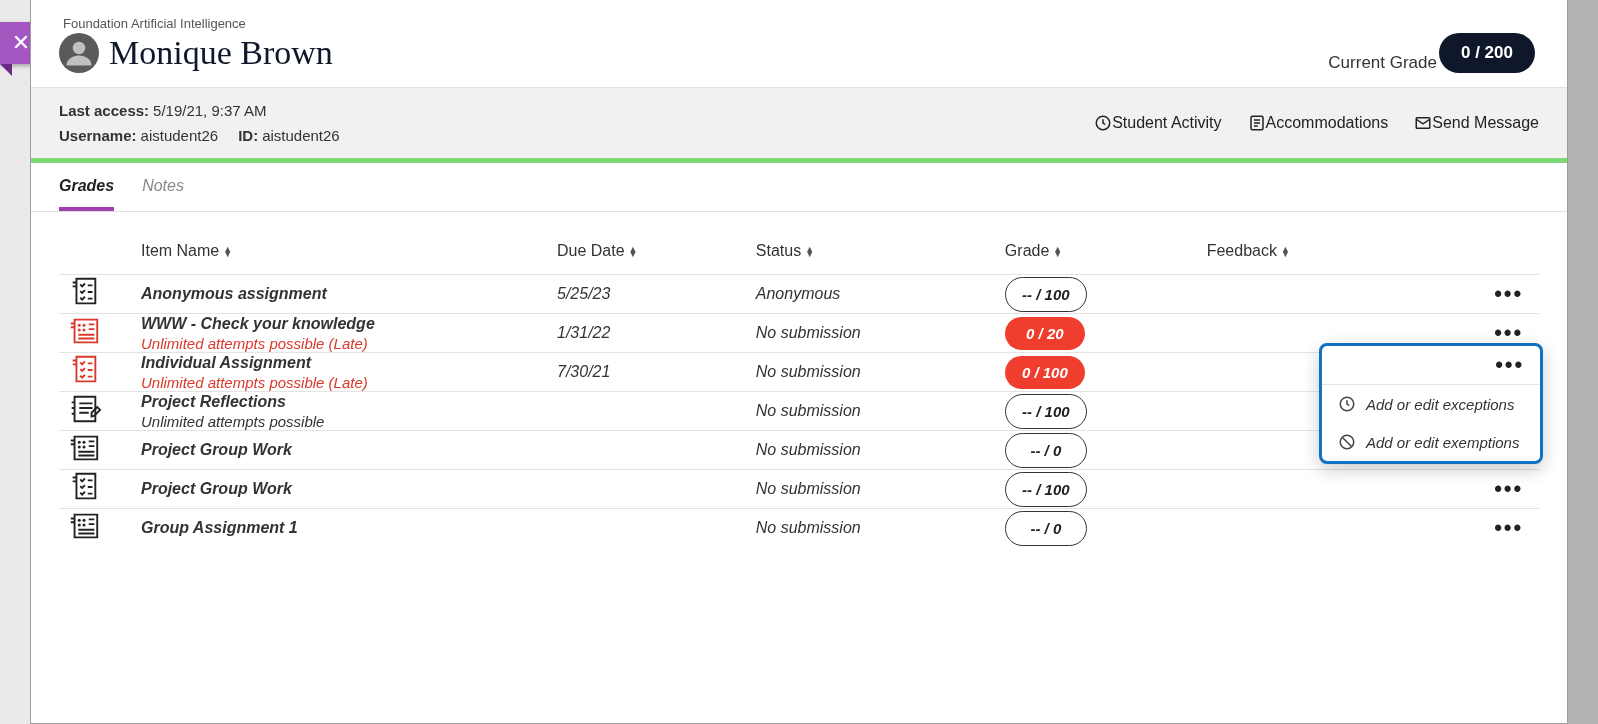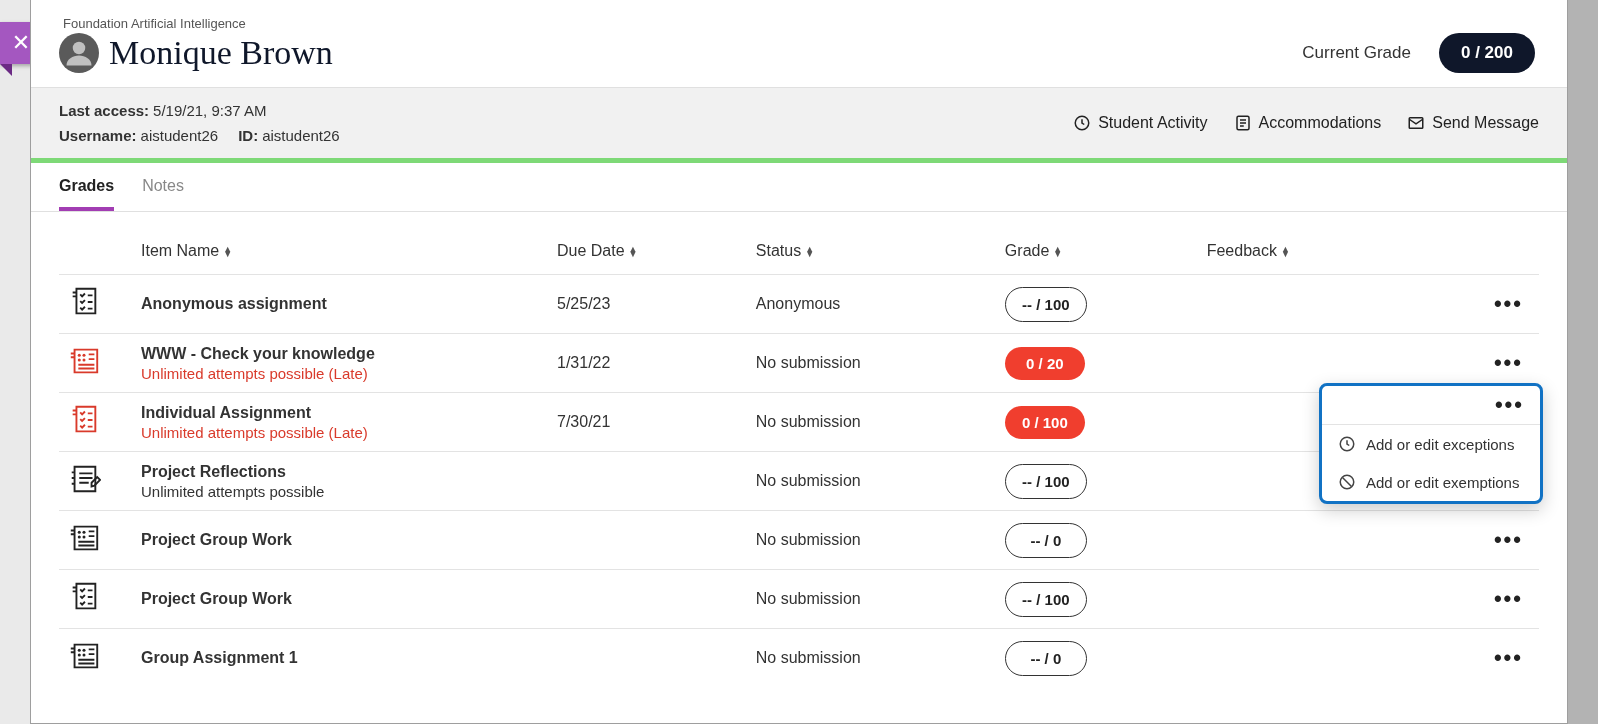--- a/index.html
+++ b/index.html
@@ -8,43 +8,43 @@
   .close-tab{position:absolute;left:0;top:22px;width:42px;height:42px;background:#a457c0;color:#fff;display:flex;align-items:center;justify-content:center;font-size:22px;cursor:pointer;box-shadow:0 2px 4px rgba(0,0,0,.3);}
   .close-tab::after{content:"";position:absolute;left:0;bottom:-12px;border-top:12px solid #6b2a84;border-left:12px solid transparent;}
   .panel{position:absolute;left:30px;right:30px;top:0;bottom:0;background:#fff;border:1px solid #9e9e9e;border-top:none;}
   .hdr{padding:10px 28px 0 28px;}
   .course{font-size:13px;color:#555;margin:6px 0 2px 4px;}
   .title-row{display:flex;align-items:center;justify-content:space-between;padding-right:4px;}
   .title-left{display:flex;align-items:center;gap:10px;}
   .avatar{width:40px;height:40px;border-radius:50%;background:#5a5a5a;display:flex;align-items:center;justify-content:center;}
   .avatar svg{width:30px;height:30px;fill:#c0c0c0;}
   .student-name{font-family:Georgia,"Times New Roman",serif;font-size:34px;color:#0f172a;}
-  .grade-right{display:flex;align-items:center;gap:28px;}
+  .grade-right{display:flex;align-items:flex-end;gap:2px;}
   .cg-label{font-size:17px;color:#333;font-weight:500;}
   .pill{display:inline-flex;align-items:center;justify-content:center;border-radius:999px;font-weight:700;}
   .pill-red-lg{background:#0f172a;color:#fff;font-size:17px;padding:10px 22px;}
   .meta-bar{background:#f1f1f1;margin-top:14px;padding:14px 28px;display:flex;align-items:center;justify-content:space-between;border-top:1px solid #e0e0e0;}
   .meta-left{display:flex;flex-wrap:wrap;gap:4px 20px;font-size:15px;color:#333;}
   .meta-left b{font-weight:700;margin-right:4px;}
   .meta-right{display:flex;gap:26px;font-size:16px;color:#222;}
-  .meta-link{display:flex;align-items:center;gap:7px;cursor:pointer;justify-content:center;}
+  .meta-link{display:flex;align-items:center;cursor:pointer;justify-content:center;}
   .meta-link svg{width:18px;height:18px;}
   .green-line{height:5px;background:#7ed977;}
-  .tabs{display:flex;gap:28px;padding:14px 28px 0 28px;border-bottom:1px solid #e0e0e0;}
+  .tabs{display:flex;gap:28px;padding:14px 28px 0 28px;border-bottom:1px solid #e0e0e0;font-style:italic;}
   .tab{font-size:16px;color:#888;padding-bottom:12px;cursor:pointer;}
   .tab.active{color:#222;font-weight:600;border-bottom:4px solid #a23db3;}
   .table-wrap{padding:0 28px 10px 28px;}
   table{width:100%;border-collapse:collapse;}
   th{text-align:left;font-size:16px;font-weight:400;color:#333;padding:30px 8px 14px 8px;white-space:nowrap;margin-left:13px;}
   th.col-icon{width:58px;}
   th.col-item{width:400px;}
   th.col-actions{width:120px;text-align:right;}
   .sort{display:inline-flex;flex-direction:column;margin-left:4px;line-height:5px;font-size:9px;color:#555;vertical-align:middle;}
   tbody tr{border-top:1px solid #e3e3e3;}
-  td{padding:10px 8px;font-size:16px;color:#333;vertical-align:middle;}
+  td{padding:0 8px;font-size:16px;color:#333;vertical-align:middle;font-style:italic;}
   td.icon-cell{text-align:left;}
   td.icon-cell svg{width:34px;height:34px;}
   .item-name{font-weight:600;}
   .item-sub{font-size:15px;color:#333;margin-top:2px;}
   .item-sub.red{color:#d93a2b;}
   .grade-pill{border-radius:999px;padding:8px 16px;font-weight:700;font-size:15px;display:inline-block;min-width:48px;text-align:center;}
   .grade-outline{border:1.5px solid #333;background:#fff;color:#222;}
   .grade-red{background:#f03e2e;color:#fff;}
   td.actions{text-align:right;position:relative;}
   .dots{font-size:22px;font-weight:700;letter-spacing:2px;cursor:pointer;display:inline-block;padding:4px 8px;color:#222;}

